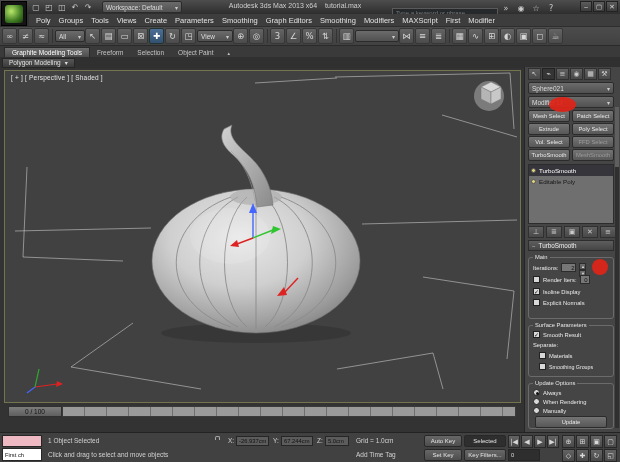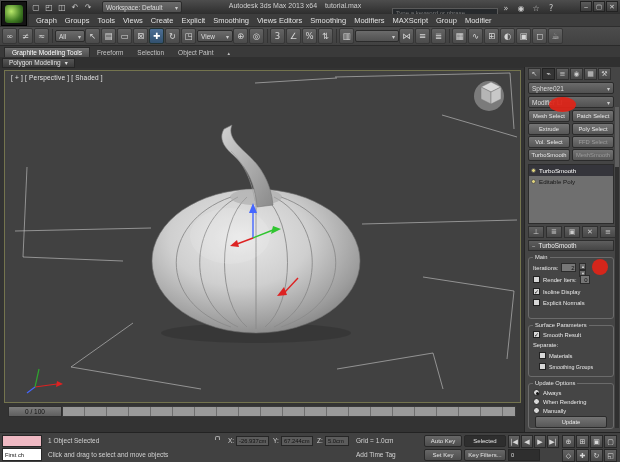--- a/index.html
+++ b/index.html
@@ -130,32 +130,32 @@
   <span class="qicon">☆</span>
   <span class="qicon">?</span>
 </div>
 <div class="a flex" style="right:2px; top:1px;">
   <span class="winbtn">–</span>
   <span class="winbtn">▢</span>
   <span class="winbtn">✕</span>
 </div>
 
 <div class="a menubar">
-  <span class="menu-item">Graph</span>
+  <span class="menu-item">Poly</span>
   <span class="menu-item">Groups</span>
   <span class="menu-item">Tools</span>
   <span class="menu-item">Views</span>
   <span class="menu-item">Create</span>
-  <span class="menu-item">Explicit</span>
+  <span class="menu-item">Parameters</span>
   <span class="menu-item">Smoothing</span>
-  <span class="menu-item">Views Editors</span>
+  <span class="menu-item">Graph Editors</span>
   <span class="menu-item">Smoothing</span>
   <span class="menu-item">Modifiers</span>
   <span class="menu-item">MAXScript</span>
-  <span class="menu-item">Group</span>
+  <span class="menu-item">First</span>
   <span class="menu-item">Modifier</span>
 </div>
 
 <div class="a toolbar">
   <span class="ico">∞</span>
   <span class="ico">≠</span>
   <span class="ico">≈</span>
   <span class="sep"></span>
   <span class="dd" style="width:30px;">
       <span>All</span>

